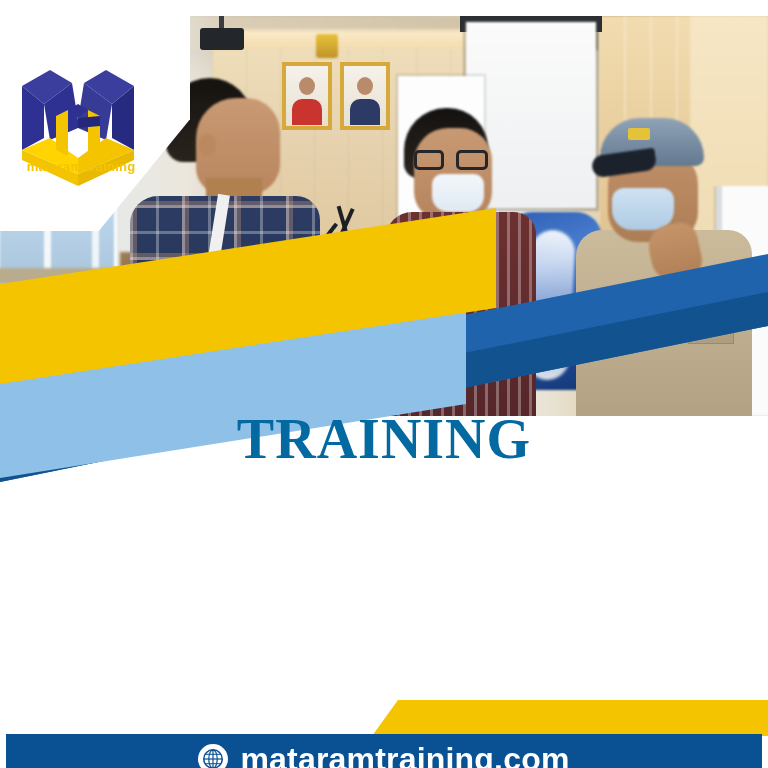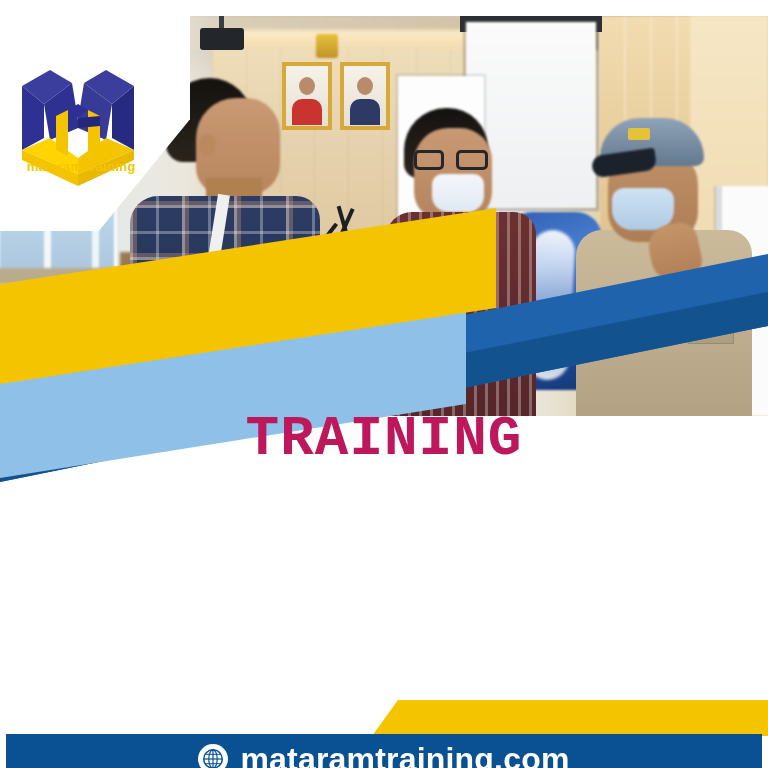--- a/index.html
+++ b/index.html
@@ -395,24 +395,24 @@
 
   
   .title-main {
     position: absolute;
     left: 0; top: 395px;
     width: 768px;
     text-align: center;
     font-size: 56px;
     font-weight: 700;
     letter-spacing: 1px;
-    color: #be185d;
+    color: #0369a1;
     z-index: 8;
     line-height: 1;
-    font-family: Liberation Mono, monospace;
+    font-family: Liberation Serif, serif;
   }
   .title-sub {
     position: absolute;
     left: 40px; top: 505px;
     width: 688px;
     text-align: center;
     font-size: 44px;
     font-weight: 700;
     letter-spacing: .5px;
     color: #2B5E96;

